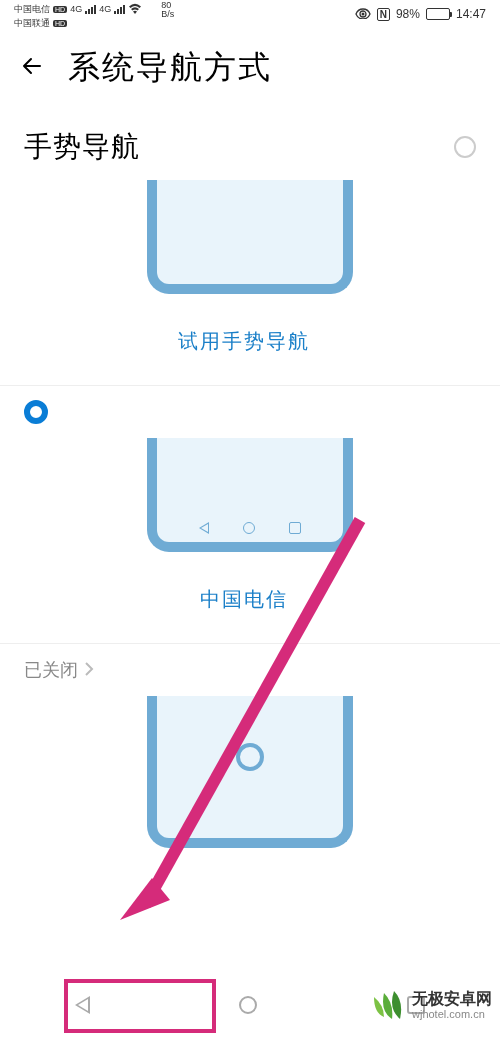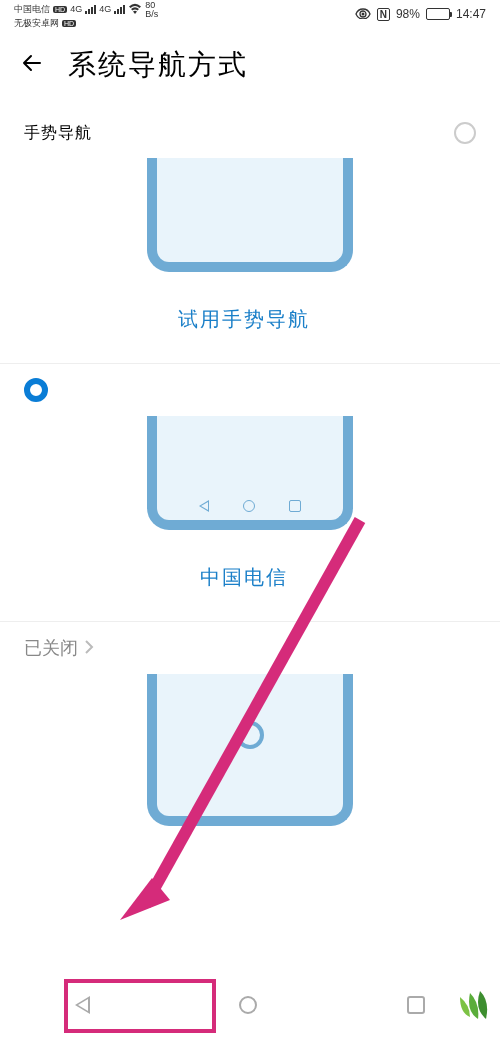--- a/index.html
+++ b/index.html
@@ -26,45 +26,45 @@
     .status-left { display: flex; flex-direction: column; line-height: 1; font-size: 9px; }
     .status-left-row { display: flex; align-items: center; gap: 3px; }
     .hd-badge { background: #333; color: #fff; font-size: 7px; padding: 0 2px; border-radius: 2px; }
     .signal { display: inline-flex; align-items: flex-end; gap: 1px; }
     .signal span { width: 2px; background: #333; display: inline-block; }
     .signal span:nth-child(1) { height: 3px; }
     .signal span:nth-child(2) { height: 5px; }
     .signal span:nth-child(3) { height: 7px; }
     .signal span:nth-child(4) { height: 9px; }
     .wifi-icon { font-size: 12px; }
-    .status-net { display: flex; flex-direction: column; font-size: 9px; line-height: 1; margin-left: 0;}
+    .status-net { display: flex; flex-direction: column; font-size: 9px; line-height: 1; margin-left: 16px;}
     .status-right { display: flex; align-items: center; gap: 6px; font-size: 12px; }
     .battery { display: inline-flex; align-items: center; }
     .battery-body { width: 24px; height: 12px; border: 1px solid #333; border-radius: 2px; position: relative; }
     .battery-body::after { content: ''; position: absolute; right: -3px; top: 3px; width: 2px; height: 5px; background: #333; border-radius: 0 1px 1px 0;}
     .battery-fill { height: 100%; width: 61%; background: #333; }
 
     
     .header {
       display: flex;
       align-items: center;
       padding: 18px 20px 24px 20px;
       gap: 24px;
     }
     .back-arrow { font-size: 28px; line-height: 1; }
-    .header-title { font-size: 28px; letter-spacing: 2px; }
+    .header-title { font-size: 32px; letter-spacing: 2px; }
 
     
     .option-row {
       display: flex;
       justify-content: space-between;
       align-items: center;
       padding: 14px 24px;
     }
-    .option-label { font-size: 16px; letter-spacing: 1px; }
+    .option-label { font-size: 28px; letter-spacing: 1px; }
     .option-right { display: flex; align-items: center; gap: 6px; color: #888; font-size: 18px; }
 
     .radio {
       width: 22px; height: 22px; border: 2px solid #ccc; border-radius: 50%;
     }
     .radio.selected {
       border: 6px solid #0a7dd6; width: 24px; height: 24px;
     }
 
     
@@ -201,21 +201,21 @@
         <svg width="14" height="11" viewBox="0 0 14 11">
             <path d="M7 11 L9 8.5 Q7 7 5 8.5 Z M3 6 Q7 2.5 11 6 L9.5 7.5 Q7 5.5 4.5 7.5 Z M1 3.5 Q7 -2 13 3.5 L11.5 5 Q7 1 2.5 5 Z" fill="#333"></path>
           </svg>
       </span>
       <span class="status-net">
         <span>80</span>
         <span>B/s</span>
       </span>
     </div>
     <div class="status-left-row">
-      <span>无极安卓网</span>
+      <span>中国联通</span>
       <span class="hd-badge">HD</span>
     </div>
   </div>
   <div class="status-right">
     <span>
       <svg width="16" height="12" viewBox="0 0 16 12">
           <path d="M8 2 Q13 2 15 7 Q13 12 8 12 Q3 12 1 7 Q3 2 8 2 Z M8 4 A3 3 0 1 0 8 10 A3 3 0 1 0 8 4" fill="none" stroke="#333" stroke-width="1.3"></path>
           <circle cx="8" cy="7" r="1.5" fill="#333"></circle>
         </svg>
     </span>
@@ -295,13 +295,17 @@
 </svg>
 
 <div class="watermark">
   <span class="wm-logo">
     <svg width="36" height="36" viewBox="0 0 36 36">
       <path d="M4 10 Q4 26 14 30 Q14 18 4 10 Z" fill="#7cc244"></path>
       <path d="M14 6 Q10 24 22 32 Q24 16 14 6 Z" fill="#5aad3a"></path>
       <path d="M24 4 Q18 22 30 32 Q34 14 24 4 Z" fill="#3d8e2f"></path>
     </svg>
   </span>
+  <span class="wm-text">
+    <span class="wm-title">无极安卓网</span>
+    <span class="wm-url">wjhotel.com.cn</span>
+  </span>
 </div>
 
 </body></html>

